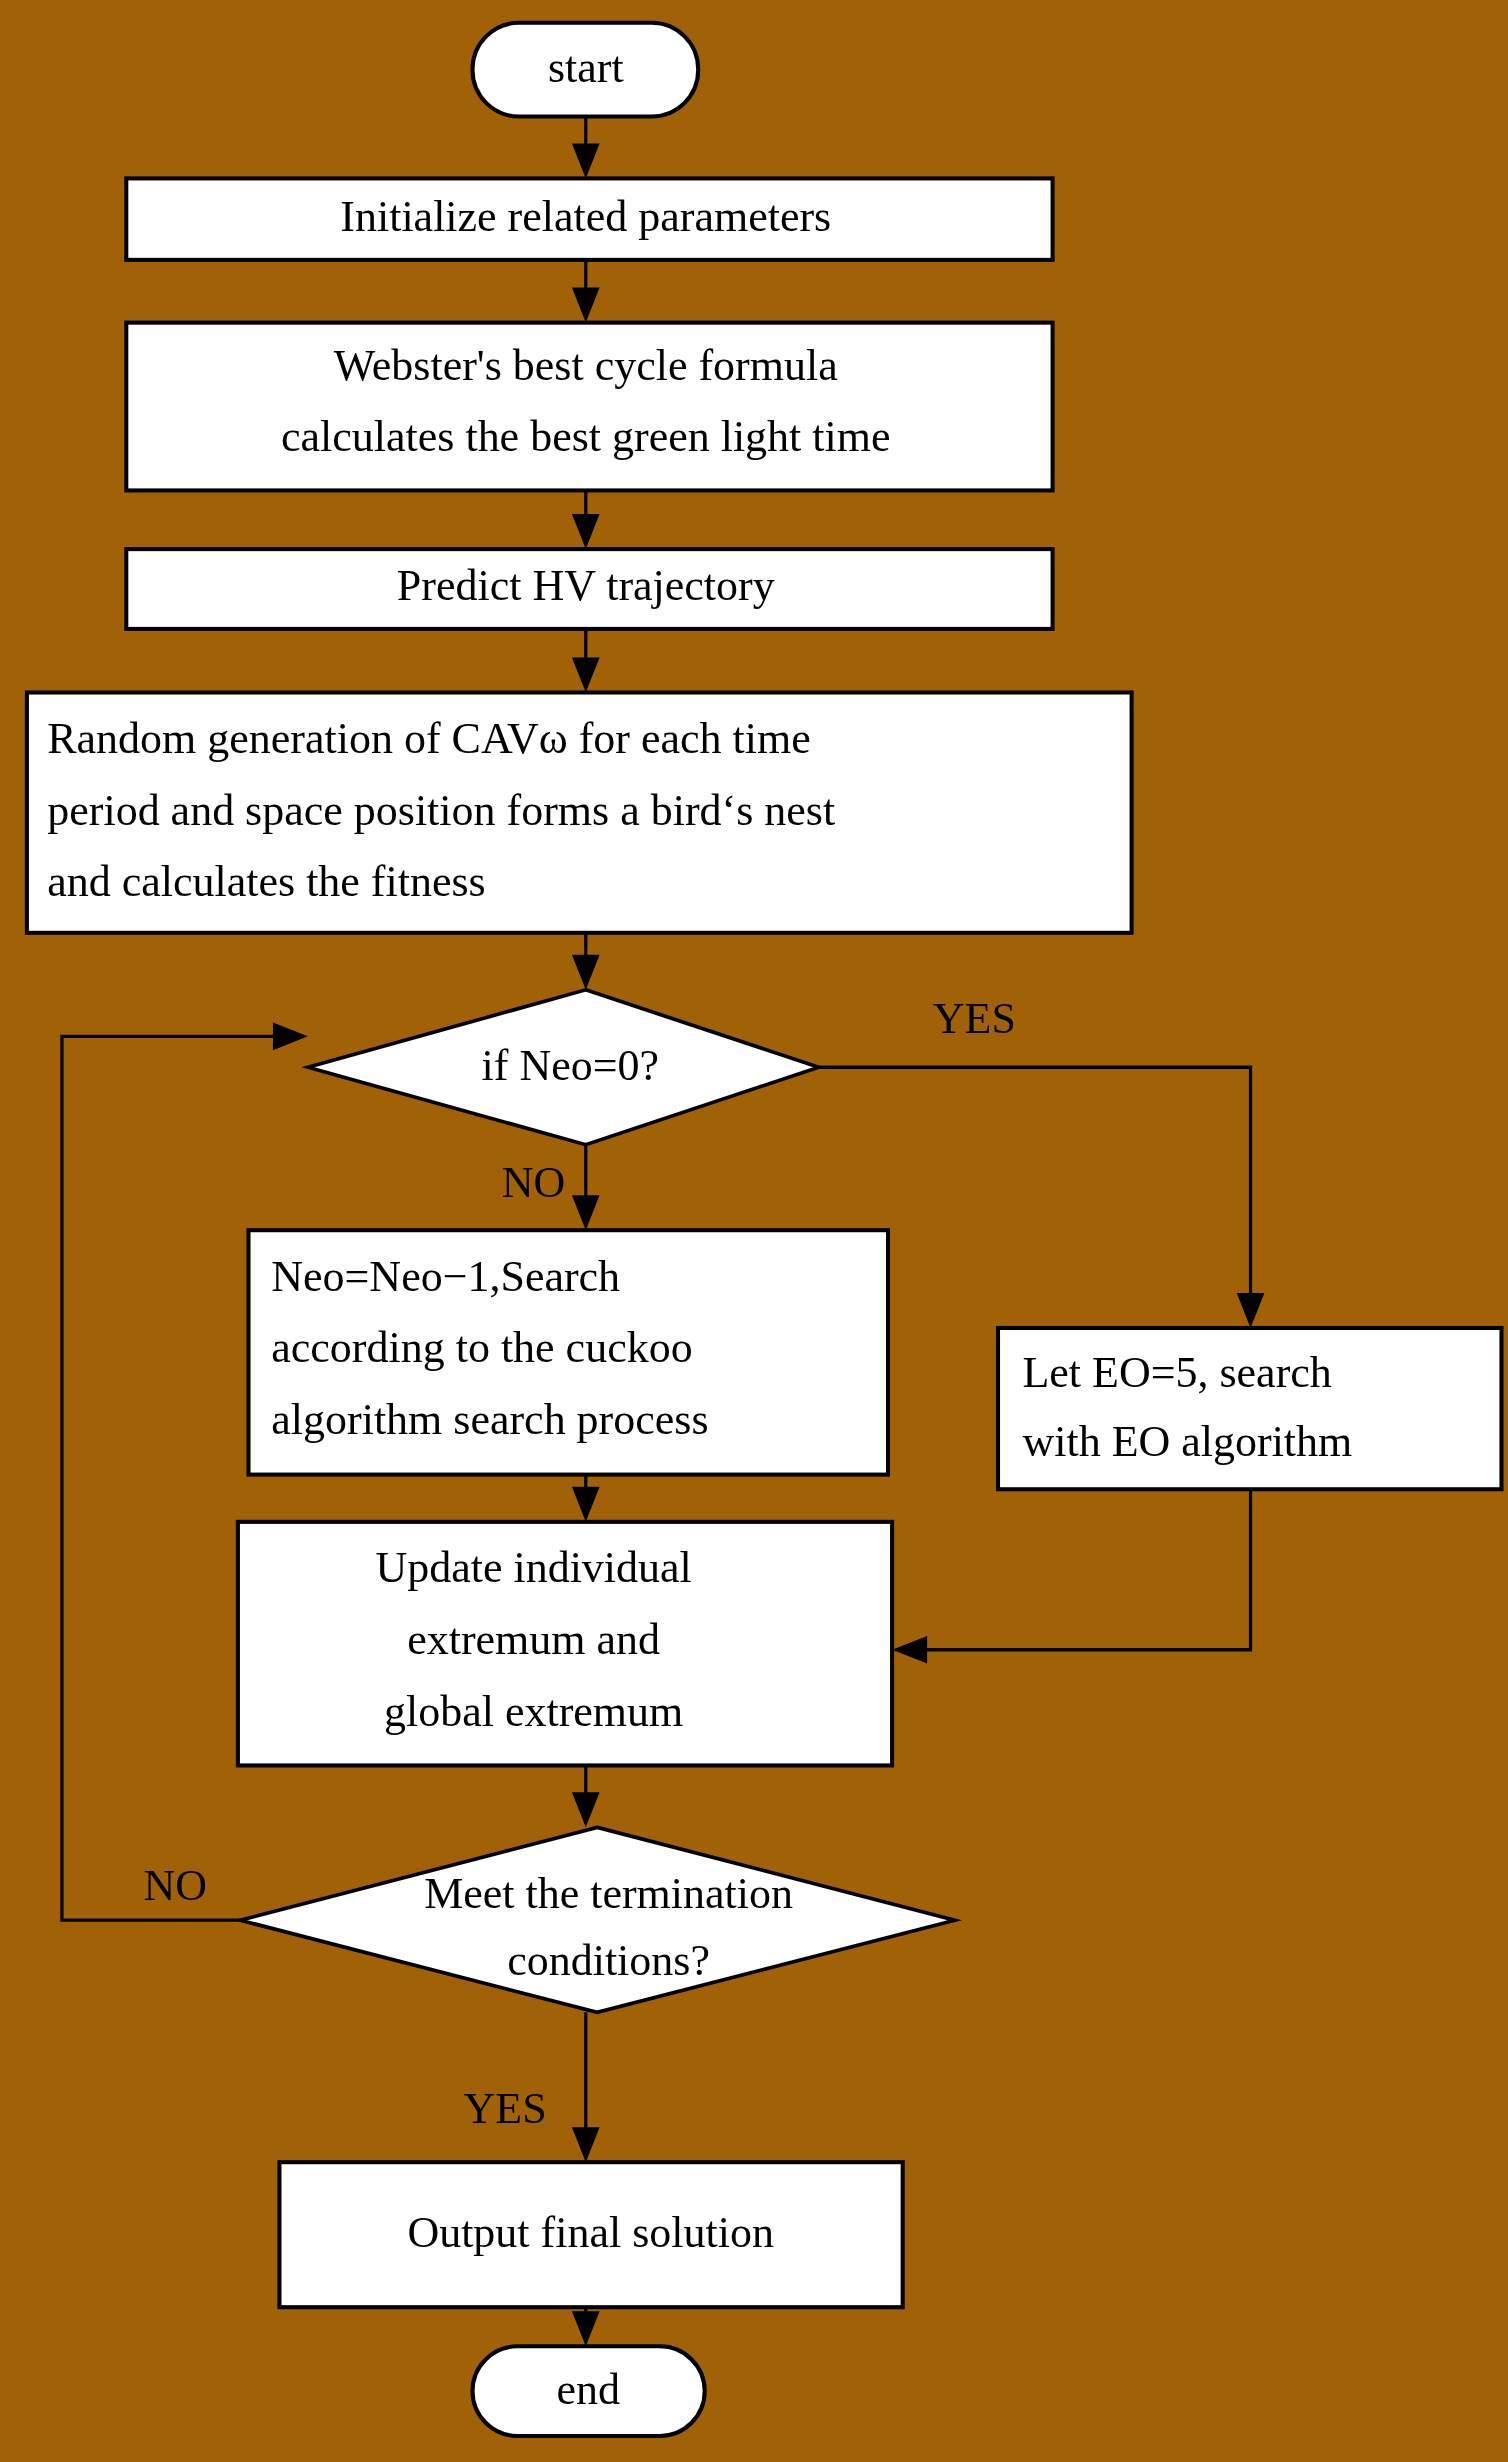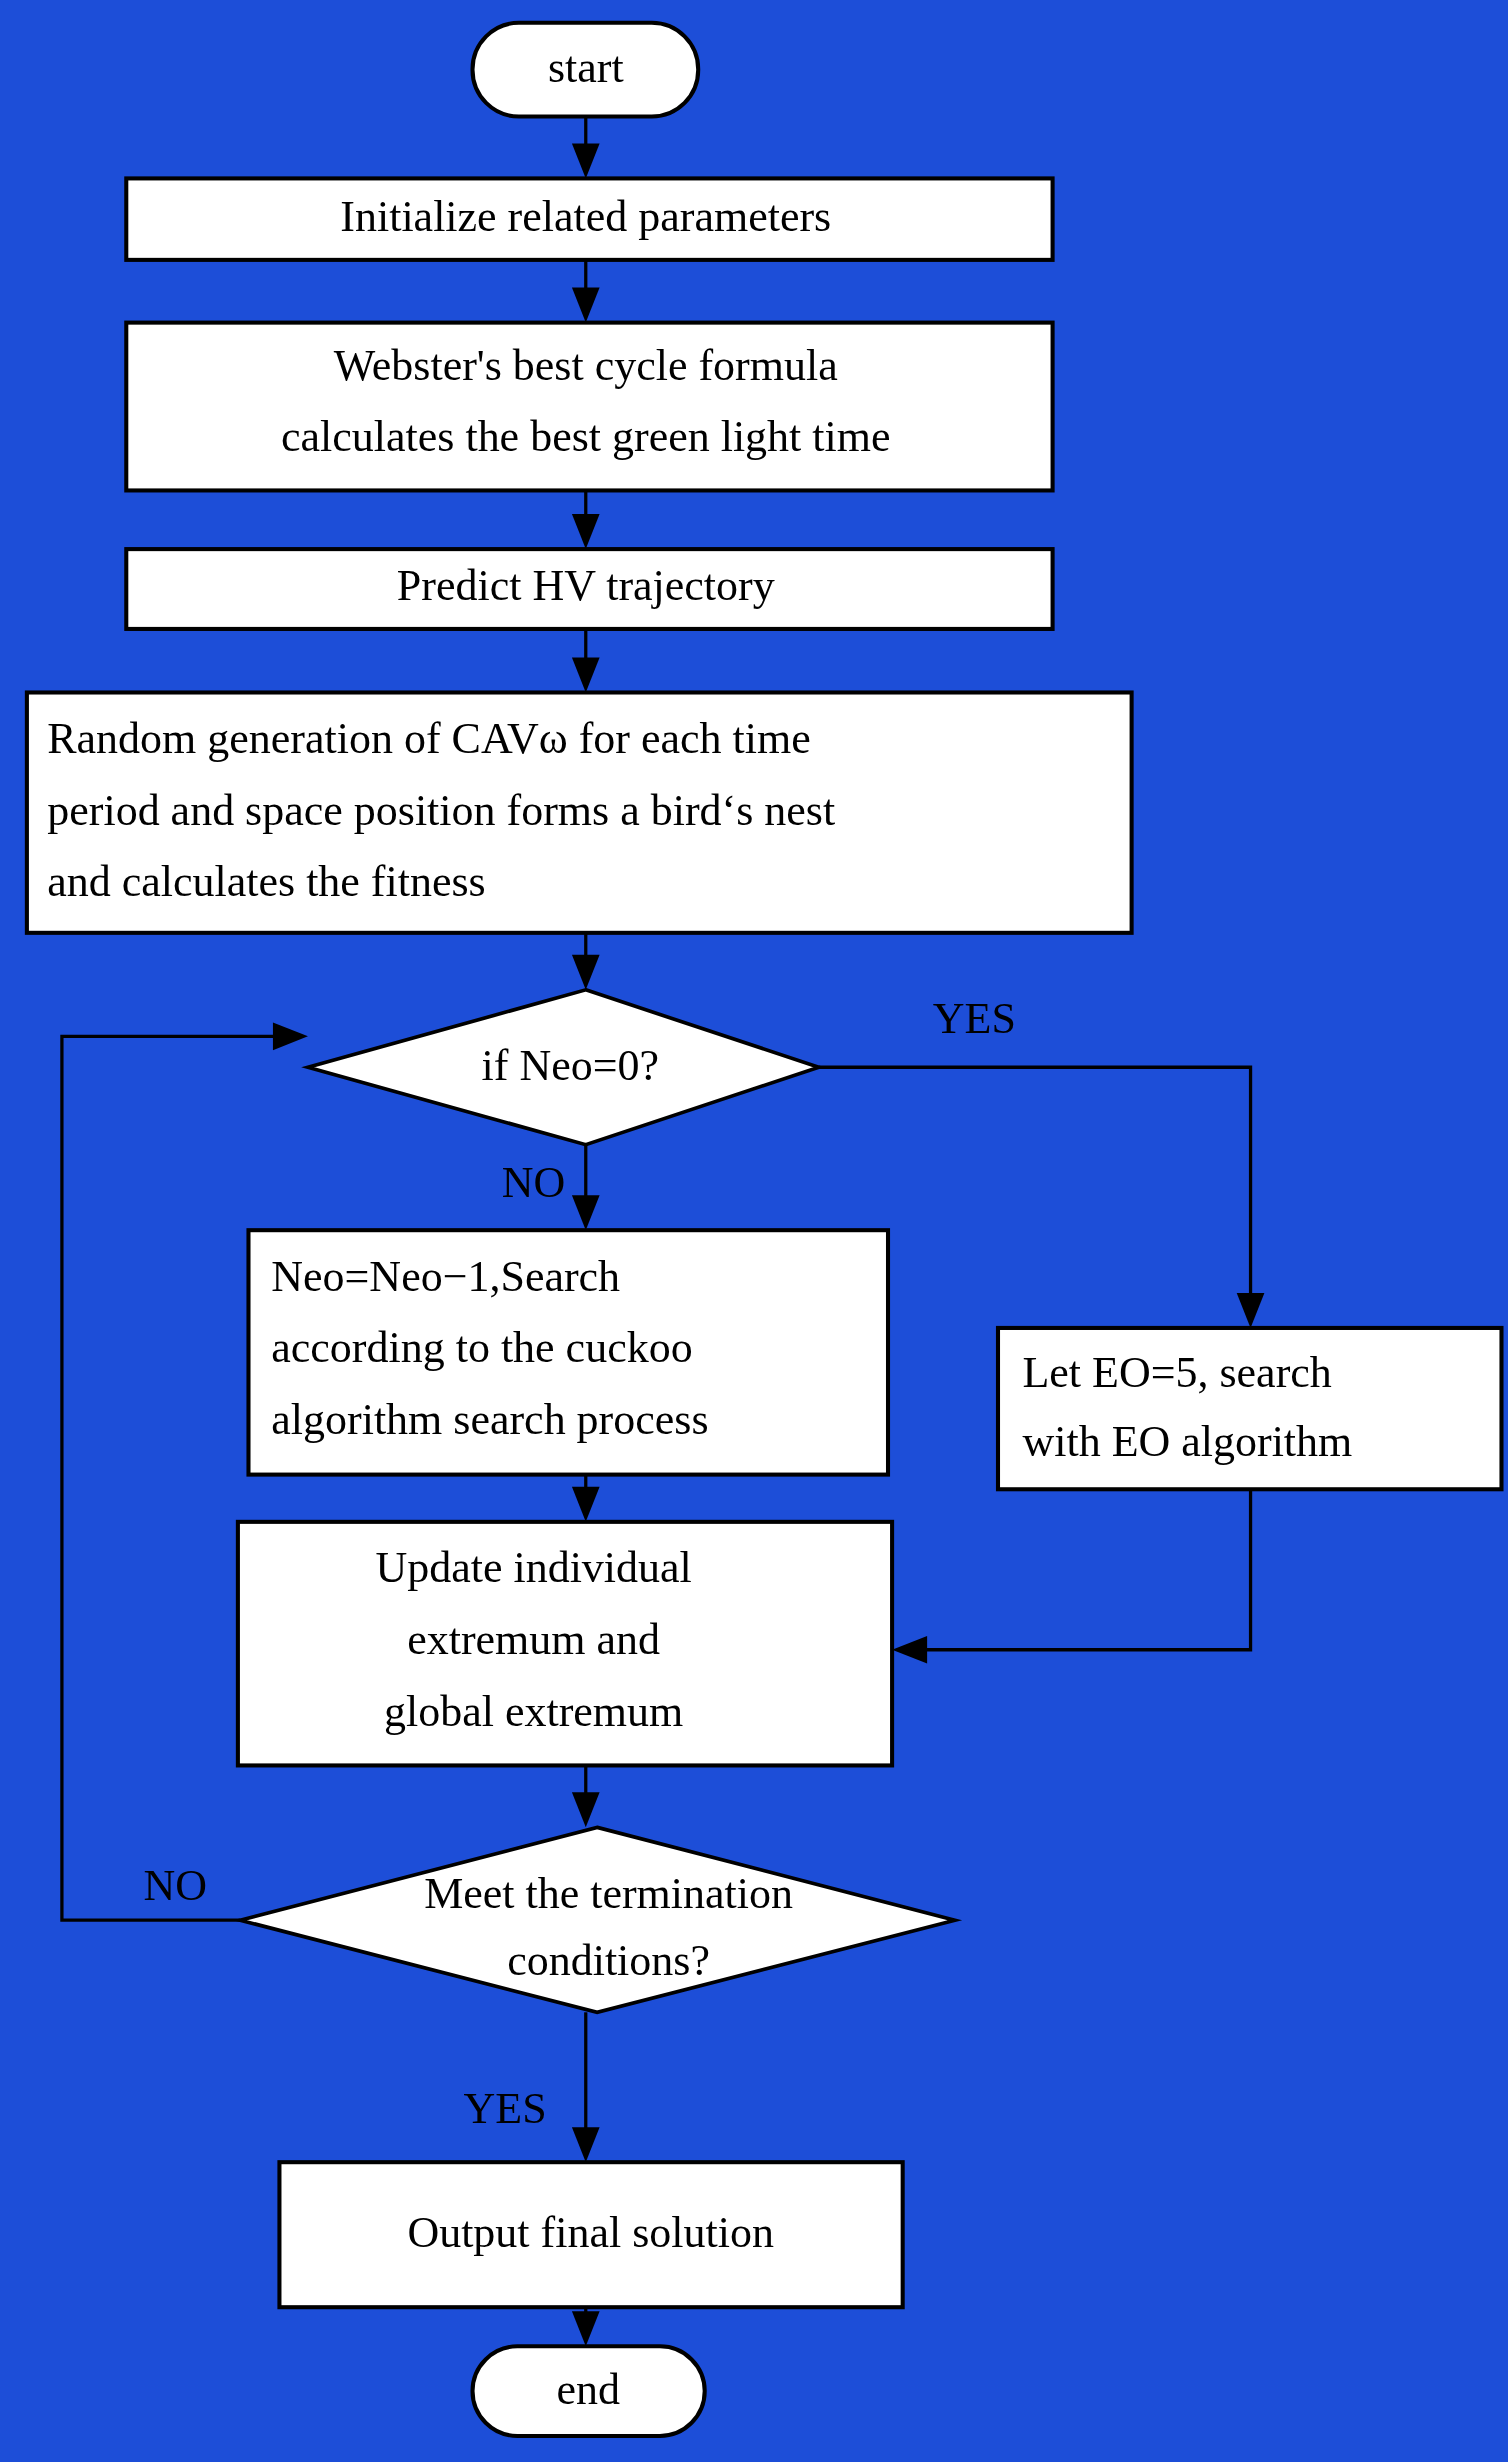--- a/index.html
+++ b/index.html
@@ -7,21 +7,21 @@
     padding: 0;
     background: #ffffff;
   }
   body {
     font-family: "Liberation Serif", "DejaVu Serif", serif;
   }
   #flowchart-root {
     position: relative;
     width: 1508px;
     height: 2462px;
-    background: #1d4ed8;
+    background: #a16207;
     overflow: hidden;
   }
   svg#flow-svg {
     position: absolute;
     top: 0;
     left: 0;
     width: 1508px;
     height: 2462px;
     display: block;
   }

